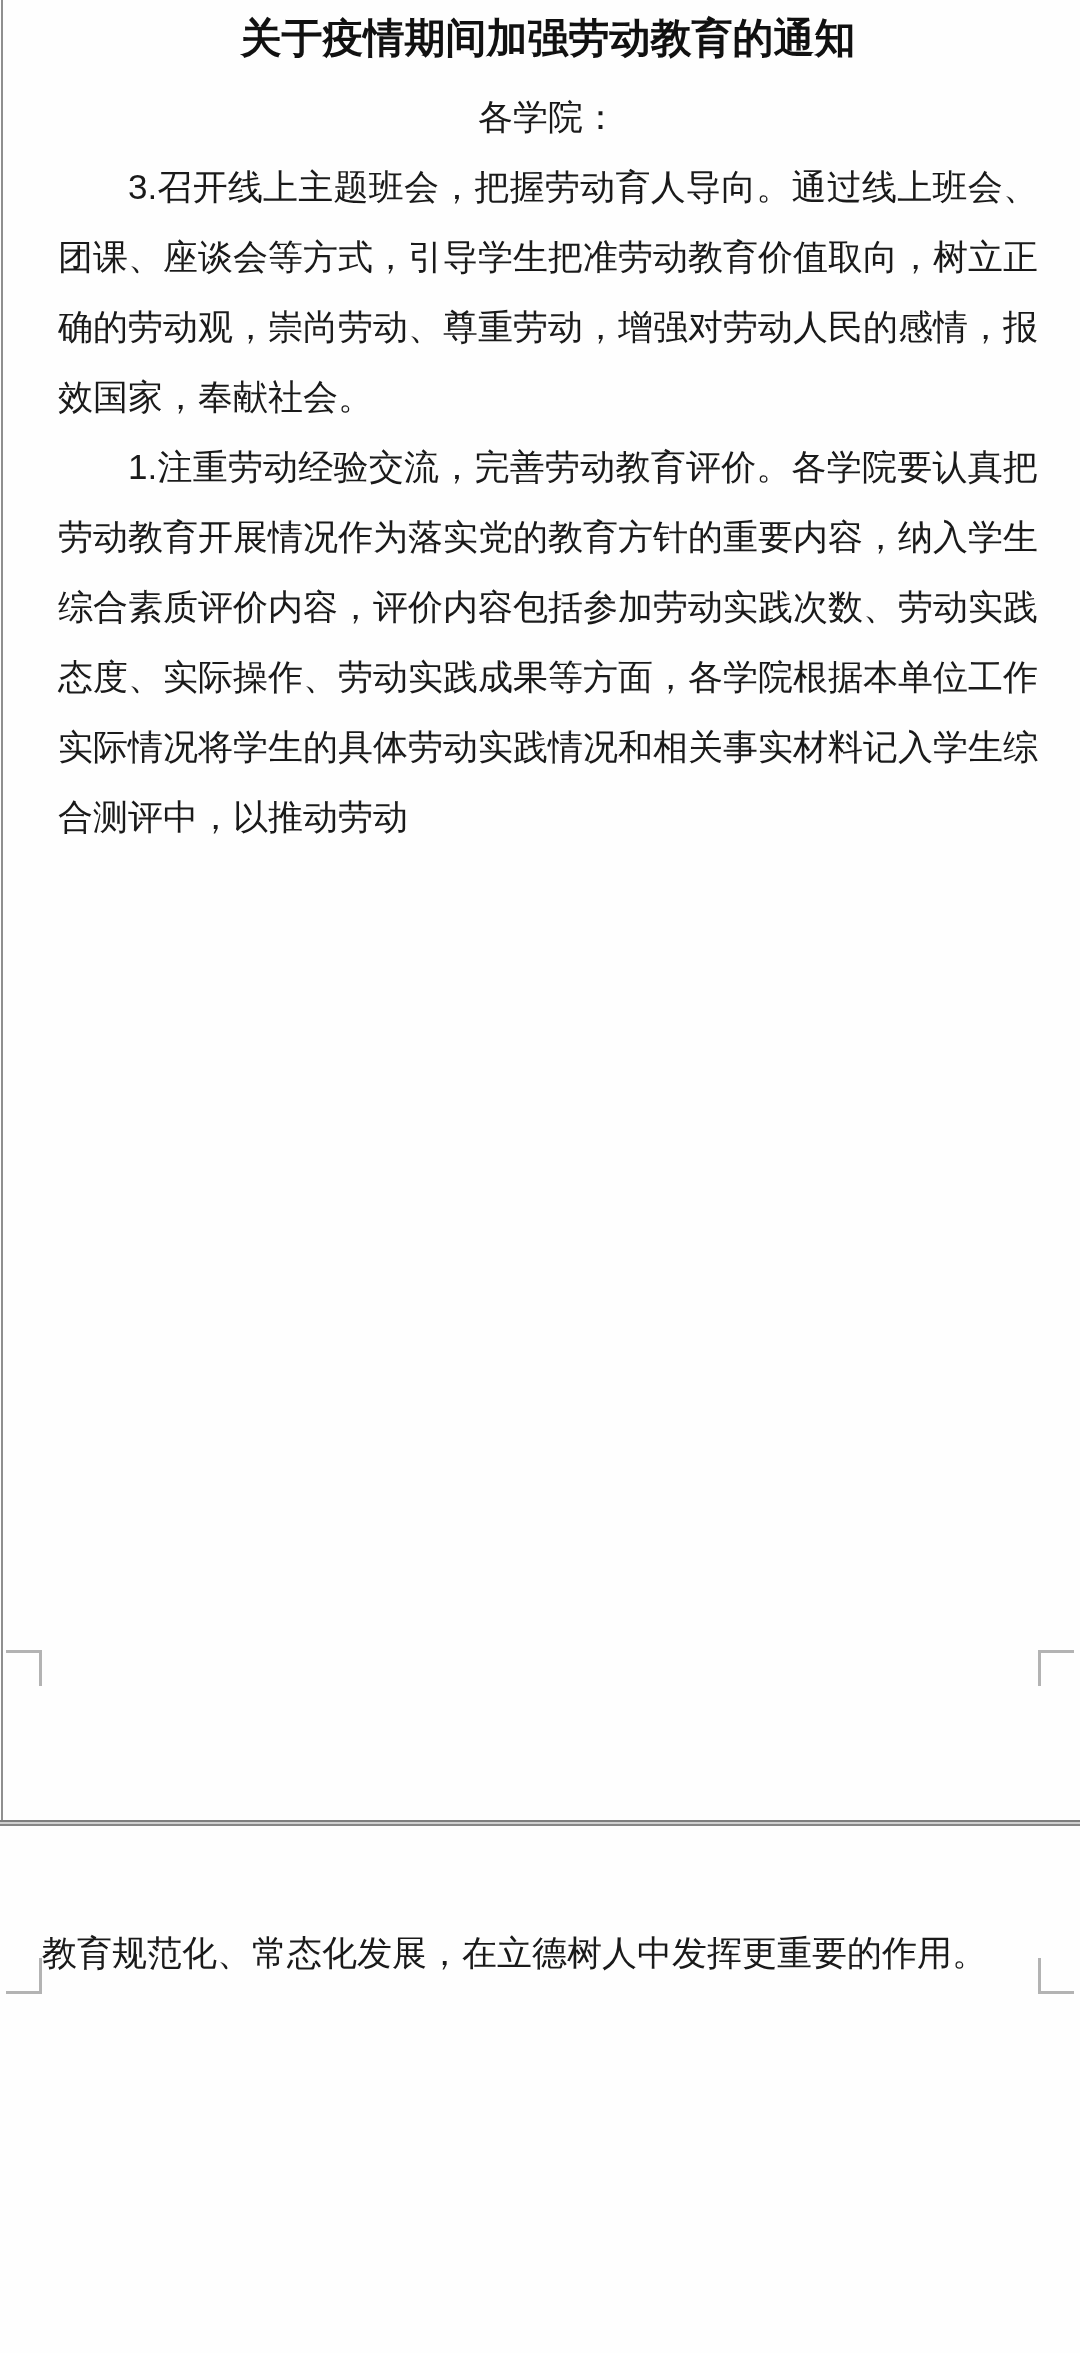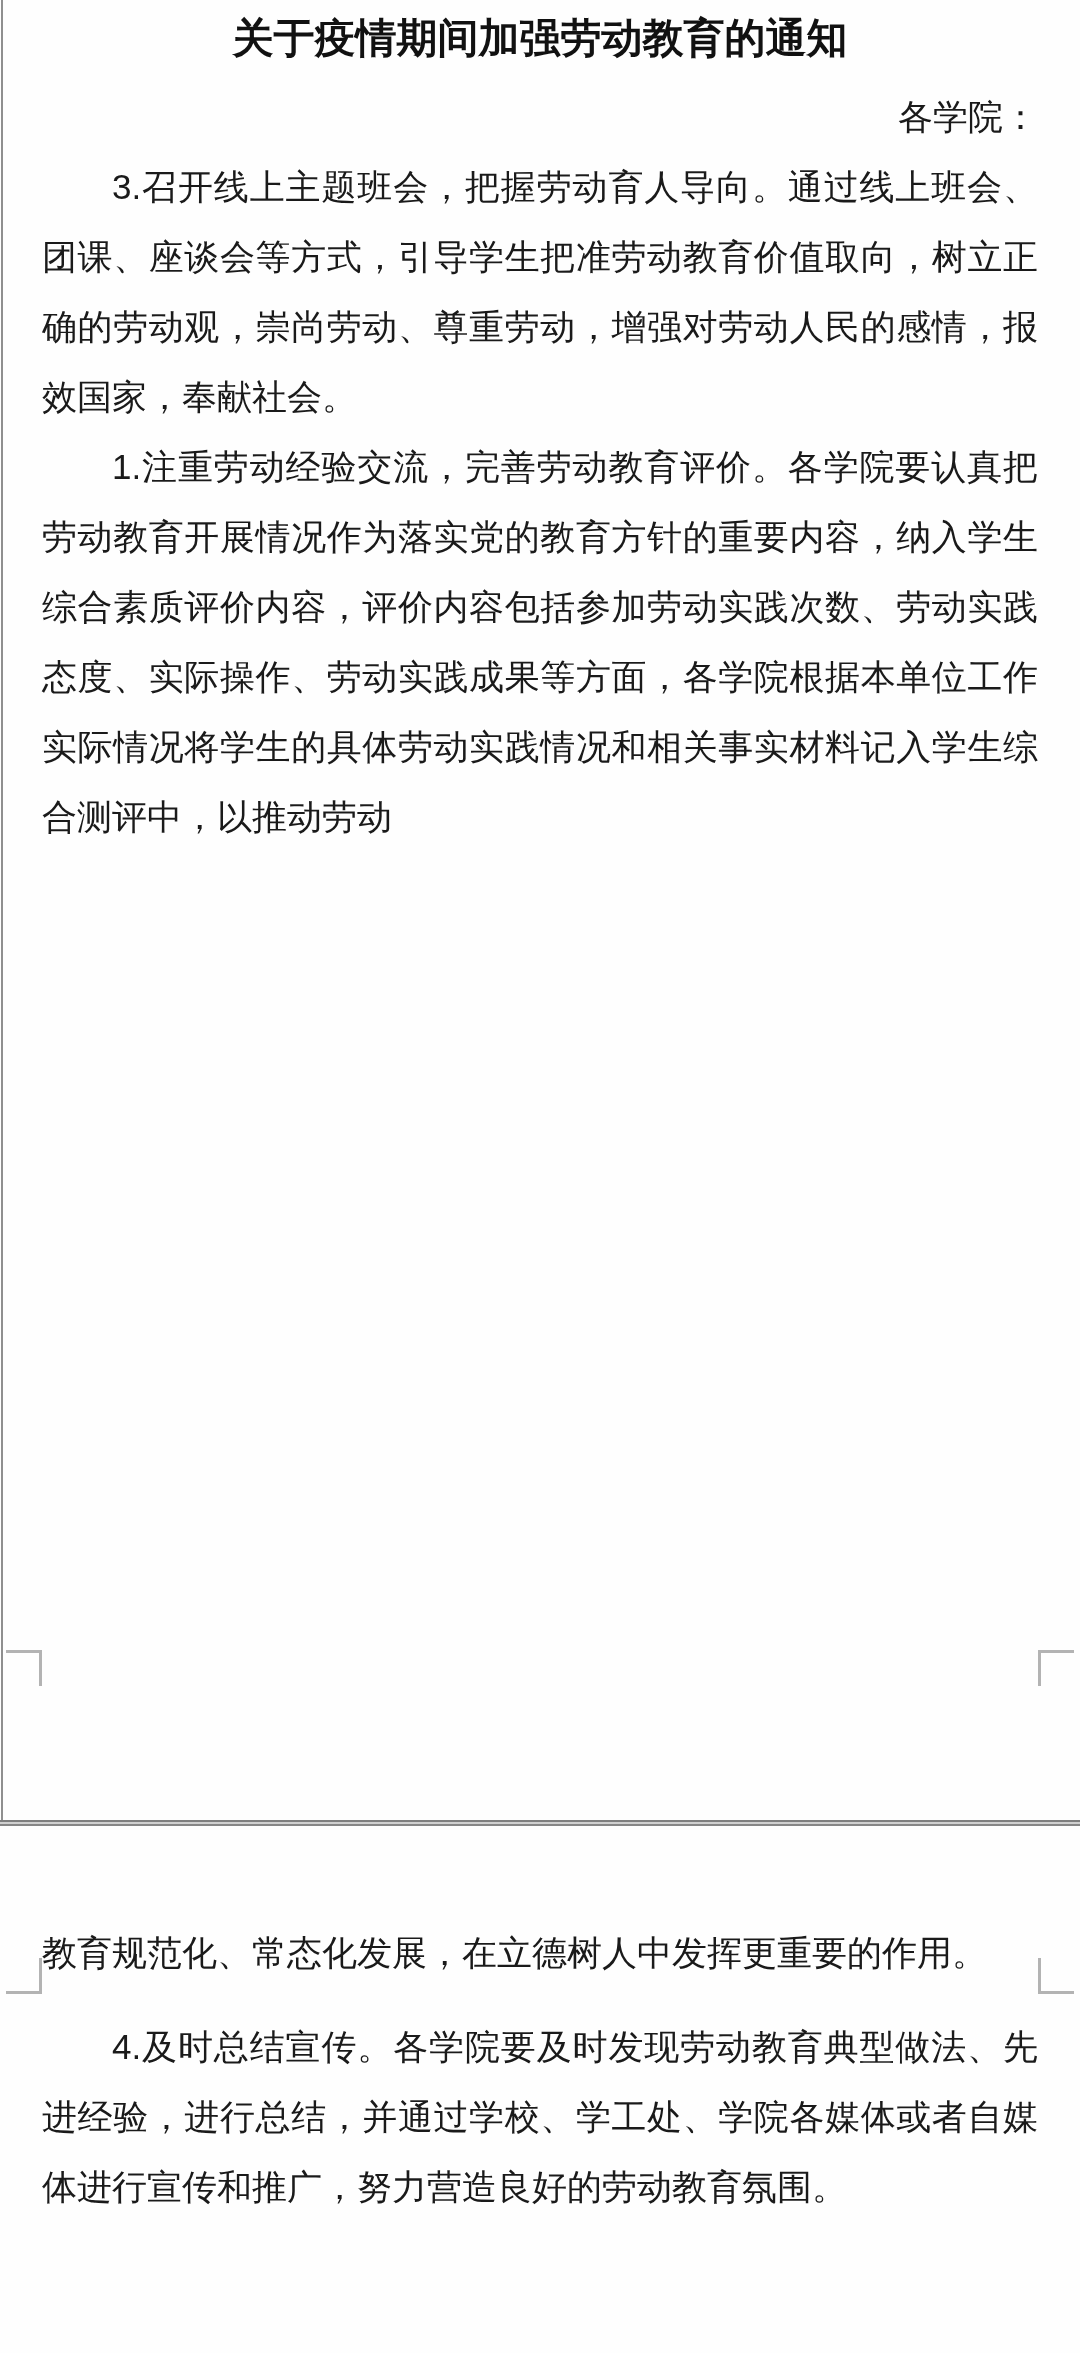--- a/index.html
+++ b/index.html
@@ -11,21 +11,21 @@
     color: #1a1a1a;
     font-family: "Liberation Sans", sans-serif;
     position: relative;
     overflow: hidden;
   }
   .page {
     position: relative;
     width: 1080px;
     background: #fefefe;
   }
-  #page1 { height: 1820px; overflow: hidden; }
+  #page1 { height: 1820px; overflow: hidden; padding-left: 16px; }
   #page2 { height: 527px; overflow: hidden; }
 
   .edge-line {
     position: absolute;
     left: 1px; top: 0;
     width: 2px; height: 100%;
     background: #8f8f8f;
   }
 
   .content {
@@ -37,21 +37,21 @@
   .doc-title {
     font-size: 41px;
     line-height: 68px;
     font-weight: 700;
     text-align: center;
     color: #111111;
   }
 
   .salutation {
     margin-top: 10px;
-    text-align: right;
+    text-align: center;
   }
 
   .para {
     text-indent: 2em;
     text-align: justify;
   }
   .para.first-after-salutation { margin-top: 18px; }
   .para.no-indent { text-indent: 0; }
 
   #page2 .content { padding-top: 92px; }
@@ -97,15 +97,14 @@
 
 <div class="page-divider"></div>
 
 <div class="page" id="page2">
   <div class="mark mark-tl"></div>
   <div class="mark mark-tr"></div>
 
   <div class="content">
     <p class="para no-indent">教育规范化、常态化发展，在立德树人中发挥更重要的作用。</p>
 
-    <p class="para">4.及时总结宣传。各学院要及时发现劳动教育典型做法、先进经验，进行总结，并通过学校、学工处、学院各媒体或者自媒体进行宣传和推广，努力营造良好的劳动教育氛围。</p>
   </div>
 </div>
 
 </body></html>

